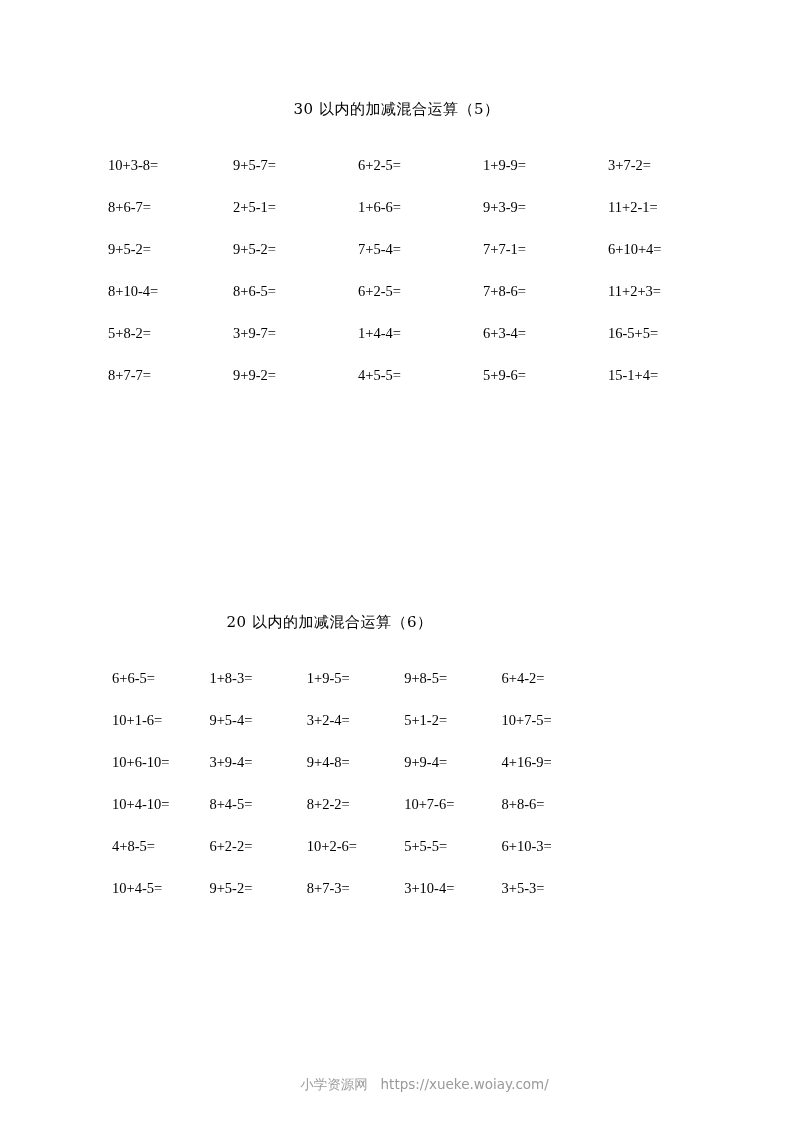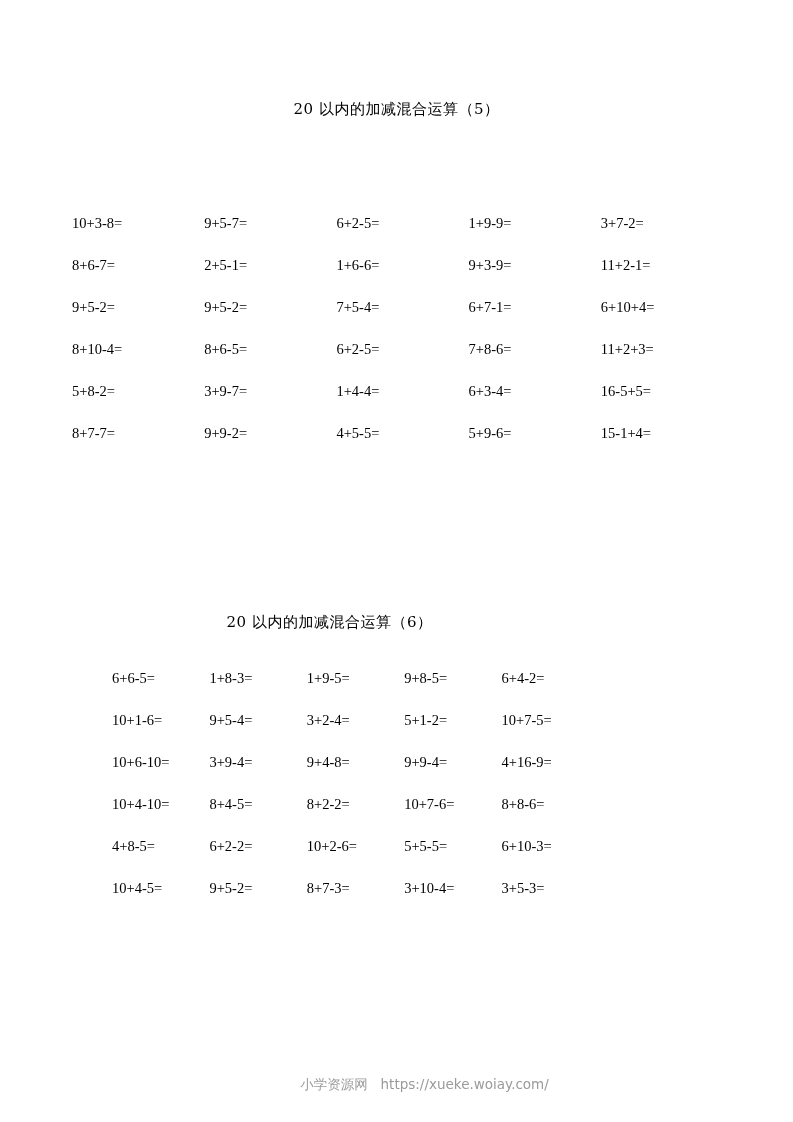--- a/index.html
+++ b/index.html
@@ -44,22 +44,22 @@
     white-space: nowrap;
   }
   
   #worksheet-1 {
     position: absolute;
     top: 100px;
     left: 0;
     width: 793px;
   }
   #worksheet-1 .ws-grid {
-    margin-top: 96px;
-    padding-left: 72px;
+    margin-top: 38px;
+    padding-left: 108px;
     padding-right: 60px;
     row-gap: 25px;
   }
   #worksheet-2 {
     position: absolute;
     top: 613px;
     left: 0;
     width: 659px;
   }
   #worksheet-2 .ws-grid {
@@ -85,38 +85,38 @@
   .footer .site-url {
     color: #9a9a9a;
   }
 </style>
 </head>
 <body>
 
 <div class="page">
 
   <div class="worksheet" id="worksheet-1">
-    <div class="ws-title">20 以内的加减混合运算（5）</div>
+    <div class="ws-title">30 以内的加减混合运算（5）</div>
     <div class="ws-grid">
       <div class="ws-cell">10+3-8=</div>
       <div class="ws-cell">9+5-7=</div>
       <div class="ws-cell">6+2-5=</div>
       <div class="ws-cell">1+9-9=</div>
       <div class="ws-cell">3+7-2=</div>
 
       <div class="ws-cell">8+6-7=</div>
       <div class="ws-cell">2+5-1=</div>
       <div class="ws-cell">1+6-6=</div>
       <div class="ws-cell">9+3-9=</div>
       <div class="ws-cell">11+2-1=</div>
 
       <div class="ws-cell">9+5-2=</div>
       <div class="ws-cell">9+5-2=</div>
       <div class="ws-cell">7+5-4=</div>
-      <div class="ws-cell">6+7-1=</div>
+      <div class="ws-cell">7+7-1=</div>
       <div class="ws-cell">6+10+4=</div>
 
       <div class="ws-cell">8+10-4=</div>
       <div class="ws-cell">8+6-5=</div>
       <div class="ws-cell">6+2-5=</div>
       <div class="ws-cell">7+8-6=</div>
       <div class="ws-cell">11+2+3=</div>
 
       <div class="ws-cell">5+8-2=</div>
       <div class="ws-cell">3+9-7=</div>

